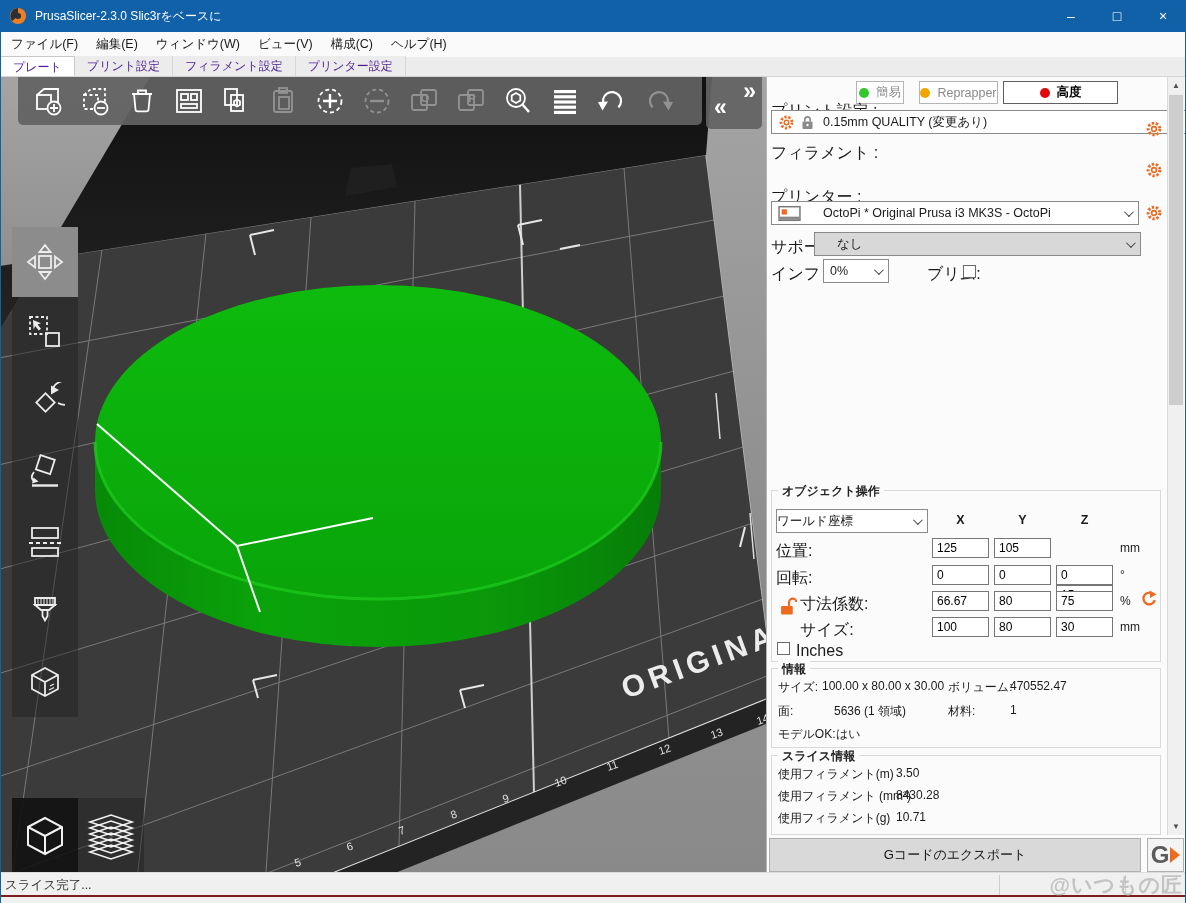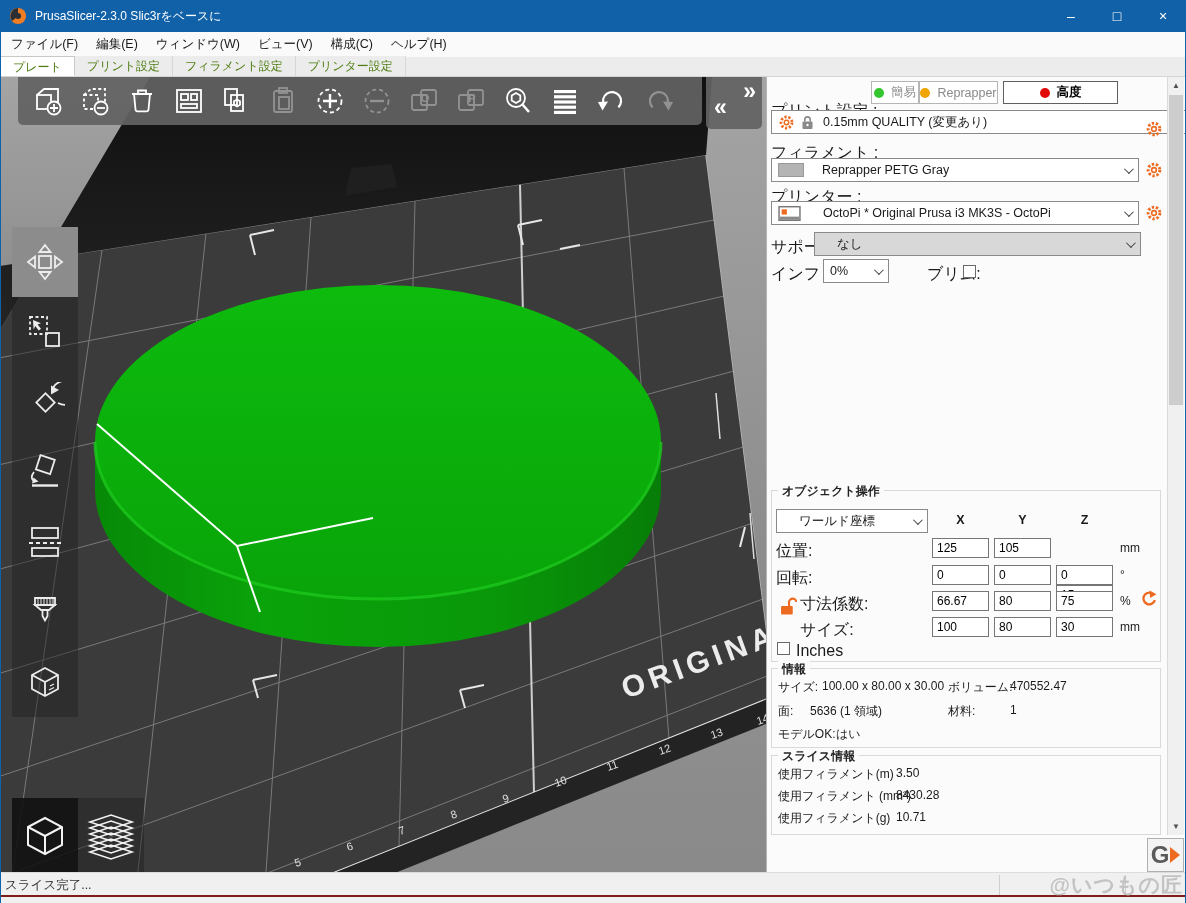--- a/index.html
+++ b/index.html
@@ -15,21 +15,21 @@
   .titlebar .title { color:#fff; font-size:12px; }
   .win-controls { position:absolute; right:0; top:0; height:32px; display:flex; }
   .win-btn { width:46px; height:32px; color:#fff; font-size:14px; display:flex; align-items:center; justify-content:center; }
 
   
   .menubar { position:absolute; left:0; top:32px; width:1186px; height:25px; background:#fafafa; display:flex; align-items:center; padding-left:2px; z-index:49; }
   .menu-item { font-size:12.5px; color:#1a1a1a; padding:4px 9px; }
 
   
   .tabbar { position:absolute; left:0; top:57px; width:1186px; height:20px; background:#ececec; display:flex; align-items:flex-end; border-bottom:1px solid #d5d5d5; z-index:49; }
-  .tab { font-size:12px; color:#4d7c0f; padding:2px 12px 3px 12px; height:20px; border-right:1px solid #d7d7d7; background:#ececec; }
+  .tab { font-size:12px; color:#4c1d95; padding:2px 12px 3px 12px; height:20px; border-right:1px solid #d7d7d7; background:#ececec; }
   .tab.active { background:#fff; border:1px solid #c9c9c9; border-bottom:1px solid #fff; }
 
   
   .main { position:absolute; left:0; top:77px; width:1186px; height:801px; }
   .viewport { position:absolute; left:0; top:0; width:766px; height:801px; background:#1c1c1c; overflow:hidden; }
   .scene { position:absolute; left:0; top:0; }
 
   
   .top-toolbar { position:absolute; left:18px; top:0; width:684px; height:48px; background:rgba(98,98,98,.93); border-radius:0 0 5px 5px; display:flex; align-items:center; padding:0 6px; z-index:5; }
   .tt-btn { width:47px; height:44px; display:flex; align-items:center; justify-content:center; }
@@ -425,21 +425,21 @@
                 <path d="M6 43 L27 36 L48 43 L27 50 Z"></path>
             </g>
           </svg>
         </div>
       </div>
     </div>
 
     <div class="right-panel">
 
       <div class="mode-row">
-        <div class="mode-btn" style="left:104px;width:48px">
+        <div class="mode-btn" style="left:89px;width:48px">
           <span class="dot" style="background-color: rgb(53, 197, 46);"></span>
           <span>簡易</span>
         </div>
         <div class="mode-btn" style="left:152px;width:79px">
           <span class="dot" style="background-color: rgb(240, 165, 0);"></span>
           <span>Reprapper</span>
         </div>
         <div class="mode-btn active" style="left:236px;width:115px">
           <span class="dot" style="background-color: rgb(224, 10, 10);"></span>
           <span>高度</span>
@@ -459,25 +459,20 @@
         </svg>
         <span class="txt" style="margin-left:9px">0.15mm QUALITY (変更あり)</span>
         <span class="chev"></span>
       </div>
       <svg class="gear-btn" style="left:378px;top:43px" viewBox="0 0 16 16">
         <circle cx="8" cy="8" r="5.2" fill="none" stroke="#ed6b21" stroke-width="2.6" stroke-dasharray="2.1 1.55"></circle>
         <circle cx="8" cy="8" r="2.1" fill="none" stroke="#ed6b21" stroke-width="1.4"></circle>
       </svg>
 
       <div class="rp-abs label" style="left:4px;top:66px">フィラメント :</div>
-      <div class="combo" style="left:4px;top:81px;width:368px">
-        <span style="display:inline-block;width:26px;height:14px;background:#b4b4b4;border:1px solid #999;margin-left:6px"></span>
-        <span class="txt" style="margin-left:18px">Reprapper PETG Gray</span>
-        <span class="chev"></span>
-      </div>
       <svg class="gear-btn" style="left:378px;top:84px" viewBox="0 0 16 16">
         <circle cx="8" cy="8" r="5.2" fill="none" stroke="#ed6b21" stroke-width="2.6" stroke-dasharray="2.1 1.55"></circle>
         <circle cx="8" cy="8" r="2.1" fill="none" stroke="#ed6b21" stroke-width="1.4"></circle>
       </svg>
 
       <div class="rp-abs label" style="left:4px;top:110px">プリンター :</div>
       <div class="combo" style="left:4px;top:124px;width:368px">
         <svg style="margin-left:6px" width="23" height="17" viewBox="0 0 22 16">
           <rect x="1" y="1.5" width="20" height="13" fill="#fff" stroke="#777" stroke-width="1.4"></rect>
           <rect x="3.5" y="4" width="5" height="5" fill="#ed6b21"></rect>
@@ -501,21 +496,21 @@
         <span class="txt" style="margin-left:6px">0%</span>
         <span class="chev"></span>
       </div>
       <div class="rp-abs label" style="left:160px;top:187px">ブリム:</div>
       <span class="checkbox rp-abs" style="left:196px;top:188px"></span>
 
 
       <div class="group" style="left:4px;top:413px;width:390px;height:172px">
         <span class="legend">オブジェクト操作</span>
         <div class="combo" style="left:4px;top:18px;width:152px">
-          <span class="txt" style="margin-left:22px">ワールド座標</span>
+          <span class="txt" style="margin-left:0">ワールド座標</span>
           <span class="chev"></span>
         </div>
         <span class="axis-head" style="left:160px;top:22px">X</span>
         <span class="axis-head" style="left:222px;top:22px">Y</span>
         <span class="axis-head" style="left:284px;top:22px">Z</span>
 
         <span class="rp-abs label" style="left:4px;top:50px">位置:</span>
         <input class="num-input" style="left: 160px; top: 47px;" value="125">
         <input class="num-input" style="left: 222px; top: 47px;" value="105">
         <input class="num-input" style="left: 284px; top: 47px; margin-top: 47px;" value="15">
@@ -552,37 +547,38 @@
         <span class="rp-abs label" style="left:24px;top:151px">Inches</span>
       </div>
 
       <div class="group" style="left:4px;top:591px;width:390px;height:80px">
         <span class="legend">情報</span>
         <span class="info-lab" style="left:6px;top:10px">サイズ:</span>
         <span class="info-val" style="left:50px;top:10px">100.00 x 80.00 x 30.00</span>
         <span class="info-lab" style="left:176px;top:10px">ボリューム:</span>
         <span class="info-val" style="left:238px;top:10px">470552.47</span>
         <span class="info-lab" style="left:6px;top:34px">面:</span>
-        <span class="info-val" style="left:38px;top:34px">5636 (1 領域)</span>
+        <span class="info-val" style="left:62px;top:34px">5636 (1 領域)</span>
         <span class="info-lab" style="left:176px;top:34px">材料:</span>
         <span class="info-val" style="left:238px;top:34px">1</span>
         <span class="info-lab" style="left:6px;top:57px">モデルOK:</span>
         <span class="info-val" style="left:64px;top:57px">はい</span>
       </div>
 
       <div class="group" style="left:4px;top:678px;width:390px;height:80px">
         <span class="legend">スライス情報</span>
         <span class="info-lab" style="left:6px;top:10px">使用フィラメント(m)</span>
         <span class="info-val" style="left:124px;top:10px">3.50</span>
         <span class="info-lab" style="left:6px;top:32px">使用フィラメント (mm³)</span>
         <span class="info-val" style="left:124px;top:32px">8430.28</span>
         <span class="info-lab" style="left:6px;top:54px">使用フィラメント(g)</span>
         <span class="info-val" style="left:124px;top:54px">10.71</span>
       </div>
 
+      <div class="export-btn">Gコードのエクスポート</div>
       <div class="gcode-btn">
         <span class="g">G</span>
         <span class="tri"></span>
       </div>
 
       <div class="scrollbar">
         <div class="sb-arrow" style="top:0">▲</div>
         <div class="sb-thumb"></div>
         <div class="sb-arrow" style="top:741px">▼</div>
       </div>

